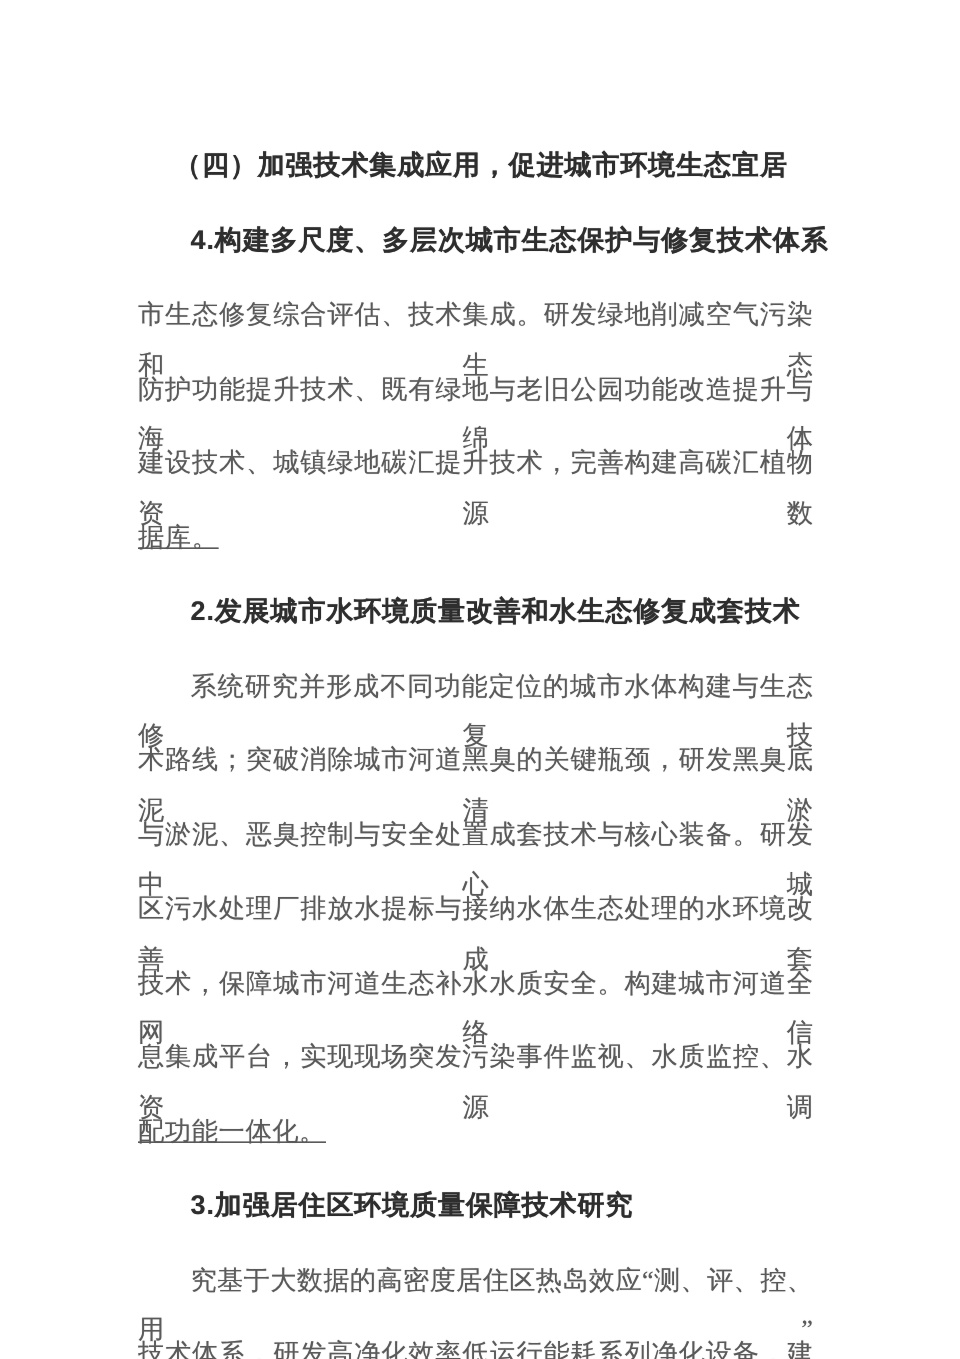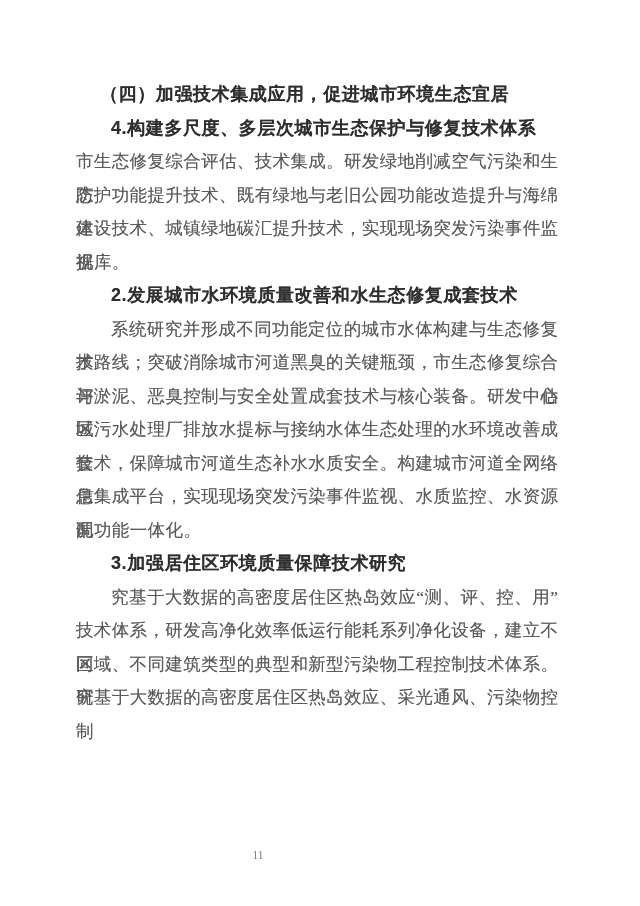--- a/index.html
+++ b/index.html
@@ -15,21 +15,21 @@
     overflow: hidden;
     font-family: "Liberation Serif", "DejaVu Serif", serif;
   }
   .content {
     position: absolute;
     left: 76px;
     top: 78px;
     width: 482px;
   }
   .line {
-    margin: 0;
+    margin: 16px;
     padding: 0;
     height: 33.5px;
     line-height: 33.5px;
     font-size: 17.5px;
     font-weight: normal;
     color: #5a5a5a;
     white-space: nowrap;
     text-shadow: 0 0 0.6px rgba(90,90,90,0.55);
   }
   .body-line {
@@ -37,20 +37,21 @@
     text-align-last: justify;
     white-space: normal;
   }
   .first-line {
     text-indent: 35px;
   }
   .last-line {
     text-align: left;
     text-align-last: left;
     letter-spacing: 0.4px;
+    text-decoration: underline;
   }
   .heading {
     font-family: "Liberation Sans", "DejaVu Sans", sans-serif;
     font-weight: bold;
     color: #2e2e2e;
     font-size: 18px;
     letter-spacing: 0.6px;
     text-align: left;
     text-align-last: left;
     text-shadow: 0 0 0.5px rgba(40,40,40,0.6);
@@ -77,26 +78,26 @@
 <body>
 
 <div class="page">
   <div class="content">
 
     <h2 class="line heading section-heading">（四）加强技术集成应用，促进城市环境生态宜居</h2>
 
     <h3 class="line heading sub-heading">4.构建多尺度、多层次城市生态保护与修复技术体系</h3>
     <p class="line body-line">市生态修复综合评估、技术集成。研发绿地削减空气污染和生态</p>
     <p class="line body-line">防护功能提升技术、既有绿地与老旧公园功能改造提升与海绵体</p>
-    <p class="line body-line">建设技术、城镇绿地碳汇提升技术，实现现场突发污染事件监视</p>
+    <p class="line body-line">建设技术、城镇绿地碳汇提升技术，完善构建高碳汇植物资源数</p>
     <p class="line body-line last-line">据库。</p>
 
     <h3 class="line heading sub-heading">2.发展城市水环境质量改善和水生态修复成套技术</h3>
     <p class="line body-line first-line">系统研究并形成不同功能定位的城市水体构建与生态修复技</p>
-    <p class="line body-line">术路线；突破消除城市河道黑臭的关键瓶颈，市生态修复综合评估</p>
+    <p class="line body-line">术路线；突破消除城市河道黑臭的关键瓶颈，研发黑臭底泥清淤</p>
     <p class="line body-line">与淤泥、恶臭控制与安全处置成套技术与核心装备。研发中心城</p>
     <p class="line body-line">区污水处理厂排放水提标与接纳水体生态处理的水环境改善成套</p>
     <p class="line body-line">技术，保障城市河道生态补水水质安全。构建城市河道全网络信</p>
     <p class="line body-line">息集成平台，实现现场突发污染事件监视、水质监控、水资源调</p>
     <p class="line body-line last-line">配功能一体化。</p>
 
     <h3 class="line heading sub-heading">3.加强居住区环境质量保障技术研究</h3>
     <p class="line body-line first-line">究基于大数据的高密度居住区热岛效应“测、评、控、用”</p>
     <p class="line body-line">技术体系，研发高净化效率低运行能耗系列净化设备，建立不同</p>
     <p class="line body-line">区域、不同建筑类型的典型和新型污染物工程控制技术体系。研</p>

